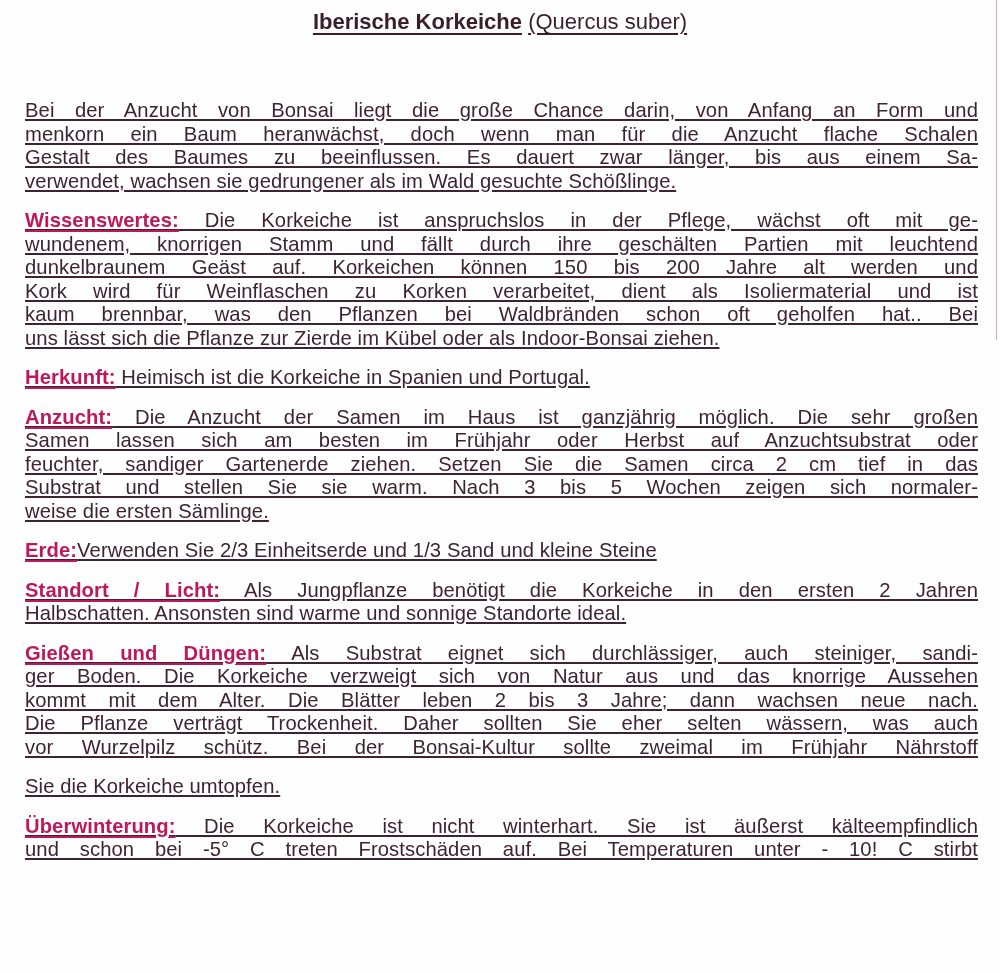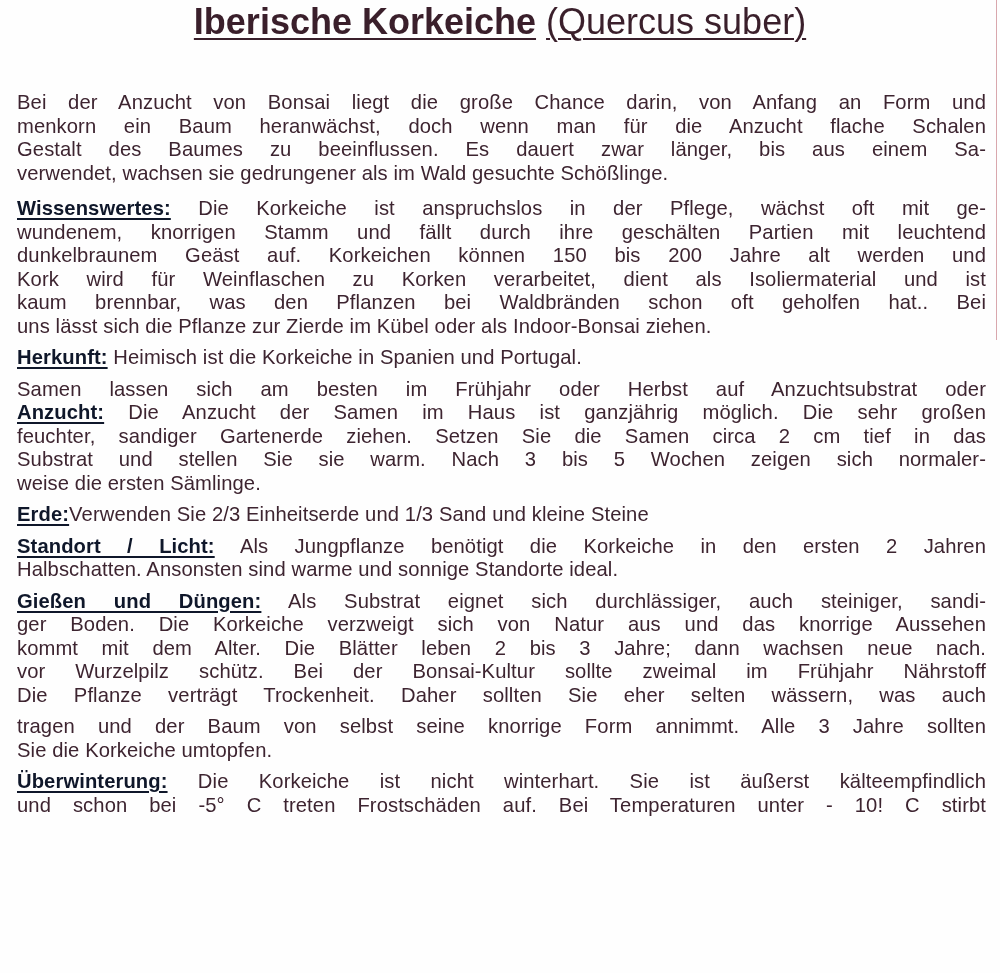--- a/index.html
+++ b/index.html
@@ -10,47 +10,47 @@
       color: #3d2430;
       position: relative;
     }
     .page { position: absolute; left: 0; top: 0; width: 1000px; height: 973px; }
     .right-edge {
       position: absolute; left: 996px; top: 0; width: 1px; height: 340px;
       background: #d9a7ad;
     }
     .title {
       position: absolute; left: 0; top: 2px; width: 1000px;
-      text-align: center; font-size: 36px; line-height: 40px;
+      text-align: center; font-size: 22px; line-height: 40px;
       color: #3a1f2b; white-space: nowrap;
     }
     .title .tmain {
       font-weight: bold;
       text-decoration: underline; text-decoration-thickness: 2px;
       text-underline-offset: 4px;
     }
     .title .tsci {
       font-weight: normal;
       text-decoration: underline; text-decoration-thickness: 2px;
       text-underline-offset: 4px;
     }
     .body-text {
       position: absolute; left: 9px; top: 83px; width: 985px;
       font-size: 20.2px; line-height: 23.5px; text-align: justify;
       letter-spacing: 0.1px;
     }
-    .para { margin: 8px; }
+    .para { margin: 16px; text-decoration: underline; }
     .para.gap { margin-top: 6px; }
     .para.gap2 { margin-top: 3px; }
     .line { display: block; text-align: justify; text-align-last: justify; white-space: nowrap; }
     .line.last { text-align-last: left; }
     .heading {
       font-weight: bold; text-decoration: underline;
       text-decoration-thickness: 2px; text-underline-offset: 3px;
-      color: #0f172a;
+      color: #be185d;
     }
   </style>
 </head>
 <body>
 
 <div class="page">
   <div class="right-edge"></div>
 
   <h1 class="title" style="margin:0;">
     <span class="tmain">Iberische Korkeiche</span>
@@ -73,46 +73,45 @@
       <span class="line">Kork wird für Weinflaschen zu Korken verarbeitet, dient als Isoliermaterial und ist</span>
       <span class="line">kaum brennbar, was  den Pflanzen bei Waldbränden schon oft geholfen hat.. Bei</span>
       <span class="line last">uns lässt sich die Pflanze zur Zierde im Kübel oder als Indoor-Bonsai ziehen.</span>
     </p>
 
     <p class="para gap2">
       <span class="line last"><span class="heading">Herkunft:</span><span> Heimisch ist die Korkeiche in Spanien und Portugal.</span></span>
     </p>
 
     <p class="para gap2">
+      <span class="line"><span class="heading">Anzucht:</span><span> Die Anzucht der Samen im Haus ist ganzjährig möglich. Die sehr großen</span></span>
       <span class="line">Samen lassen sich am besten im Frühjahr oder Herbst auf Anzuchtsubstrat oder</span>
-      <span class="line"><span class="heading">Anzucht:</span><span> Die Anzucht der Samen im Haus ist ganzjährig möglich. Die sehr großen</span></span>
       <span class="line">feuchter, sandiger Gartenerde ziehen. Setzen Sie die Samen circa 2 cm tief in das</span>
       <span class="line">Substrat und stellen Sie sie warm.  Nach 3 bis 5 Wochen zeigen sich normaler-</span>
       <span class="line last">weise die ersten Sämlinge.</span>
     </p>
 
     <p class="para gap2">
       <span class="line last"><span class="heading">Erde:</span><span>Verwenden Sie 2/3 Einheitserde und 1/3 Sand und kleine Steine</span></span>
     </p>
 
     <p class="para gap2">
       <span class="line"><span class="heading">Standort / Licht:</span><span> Als Jungpflanze benötigt die Korkeiche in den ersten 2 Jahren</span></span>
       <span class="line last">Halbschatten. Ansonsten sind warme und sonnige Standorte ideal.</span>
     </p>
 
     <p class="para gap">
       <span class="line"><span class="heading">Gießen und Düngen:</span><span> Als Substrat eignet sich durchlässiger, auch steiniger, sandi-</span></span>
       <span class="line">ger Boden. Die Korkeiche verzweigt sich von Natur aus und das knorrige Aussehen</span>
       <span class="line">kommt mit dem Alter. Die Blätter leben 2 bis 3 Jahre; dann wachsen neue nach.</span>
+      <span class="line">Die Pflanze verträgt Trockenheit. Daher sollten  Sie eher selten wässern, was auch</span>
       <span class="line">vor Wurzelpilz schütz. Bei der Bonsai-Kultur sollte zweimal im Frühjahr Nährstoff</span>
-      <span class="line">Die Pflanze verträgt Trockenheit. Daher sollten  Sie eher selten wässern, was auch</span>
     </p>
 
     <p class="para gap">
-      <span class="line">tragen und der Baum von selbst seine knorrige Form annimmt. Alle 3 Jahre sollten</span>
       <span class="line last">Sie die Korkeiche umtopfen.</span>
     </p>
 
     <p class="para gap">
       <span class="line"><span class="heading">Überwinterung:</span><span> Die Korkeiche ist nicht winterhart. Sie ist äußerst kälteempfindlich</span></span>
       <span class="line">und schon bei -5° C treten Frostschäden auf. Bei Temperaturen unter - 10! C  stirbt</span>
     </p>
 
   </div>
 </div>

